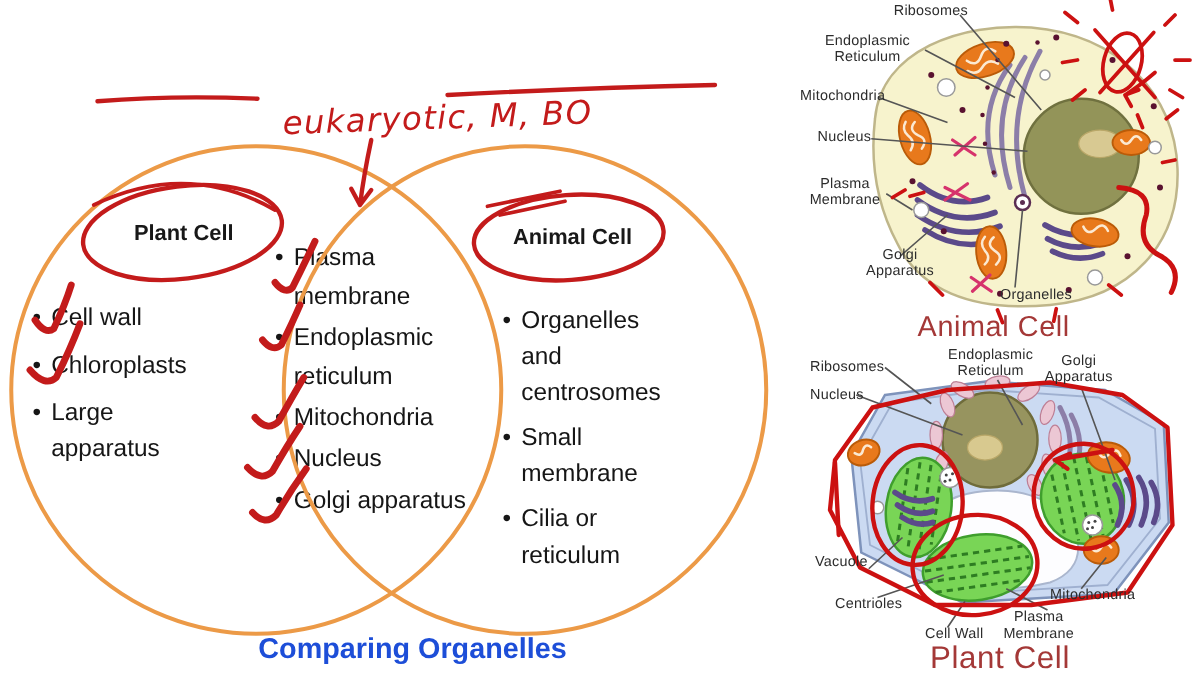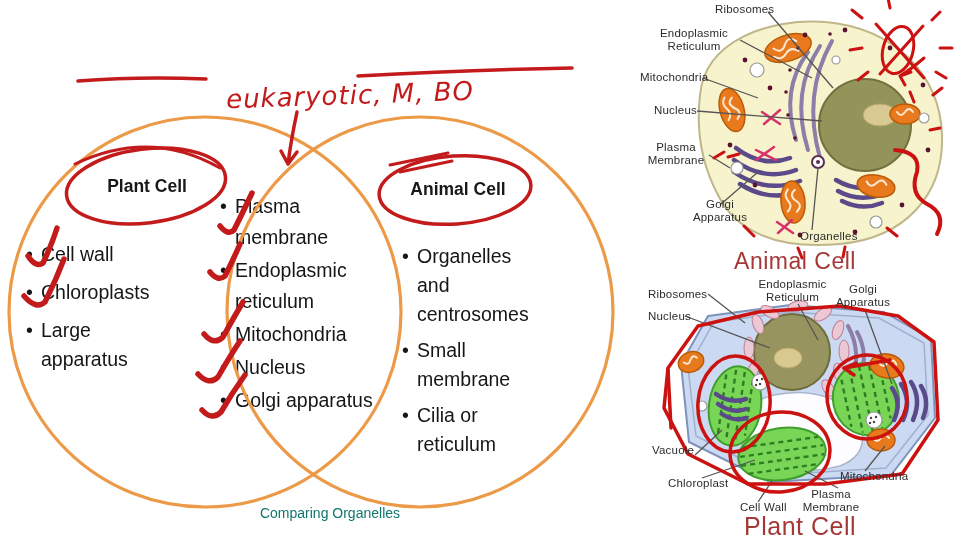--- a/index.html
+++ b/index.html
@@ -14,21 +14,21 @@
   .venn-label.animal{left:398px;top:179px;width:120px;}
   ul.vlist{margin:0;padding:0;list-style:none;font-size:19.5px;color:#161616;}
   ul.vlist li{position:relative;padding-left:15px;white-space:pre-line;}
   ul.vlist li::before{content:"\2022";position:absolute;left:0;top:0;}
   .vlist.left{left:26px;top:240px;width:132px;line-height:29px;}
   .vlist.left li{margin-bottom:9px;}
   .vlist.mid{left:220px;top:191px;width:160px;line-height:31px;}
   .vlist.mid li{margin-bottom:2px;}
   .vlist.right{left:402px;top:242px;width:132px;line-height:29px;}
   .vlist.right li{margin-bottom:7px;}
-  .compare{left:170px;top:505px;width:320px;text-align:center;font-size:14px;font-weight:normal;color:#0f766e;}
+  .compare{left:170px;top:505px;width:320px;text-align:center;font-size:23px;font-weight:bold;color:#1d4ed8;}
   .overlay{position:absolute;left:0;top:0;z-index:30;pointer-events:none;}
   .fig{position:absolute;width:320px;}
   .fig-animal{left:640px;top:0;height:280px;}
   .fig-plant{left:640px;top:278px;height:262px;}
   .fig svg{position:absolute;left:0;top:0;}
   .dlabel{position:absolute;font-size:11.5px;color:#2c2c2c;letter-spacing:.2px;
           white-space:pre-line;line-height:13px;z-index:5;}
   .dlabel.c{text-align:center;}
   .fig-caption{position:absolute;text-align:center;color:#A43837;letter-spacing:.5px;z-index:5;}
   .fig-animal .fig-caption{left:55px;top:248px;width:200px;font-size:23px;}
@@ -272,21 +272,21 @@
         <path d="M250 82 L204 90 M204 90 l12 -5 M204 90 l10 7"></path>
       </g>
     </svg>
     <div class="dlabel" style="left:8px;top:10px;">Ribosomes</div>
     <div class="dlabel c" style="left:105px;top:0px;width:95px;">Endoplasmic
 Reticulum</div>
     <div class="dlabel c" style="left:192px;top:5px;width:62px;">Golgi
 Apparatus</div>
     <div class="dlabel" style="left:8px;top:32px;">Nucleus</div>
     <div class="dlabel" style="left:12px;top:166px;">Vacuole</div>
-    <div class="dlabel" style="left:28px;top:199px;">Chloroplast</div>
+    <div class="dlabel" style="left:28px;top:199px;">Centrioles</div>
     <div class="dlabel" style="left:100px;top:223px;">Cell Wall</div>
     <div class="dlabel c" style="left:160px;top:210px;width:62px;">Plasma
 Membrane</div>
     <div class="dlabel" style="left:200px;top:192px;">Mitochondria</div>
     <div class="fig-caption">Plant Cell</div>
   </div>
 
   <svg class="overlay" width="960" height="540" viewBox="0 0 960 540">
     <ellipse class="orange" cx="205" cy="312" rx="196" ry="195"></ellipse>
     <ellipse class="orange" cx="420" cy="312" rx="193" ry="195"></ellipse>

